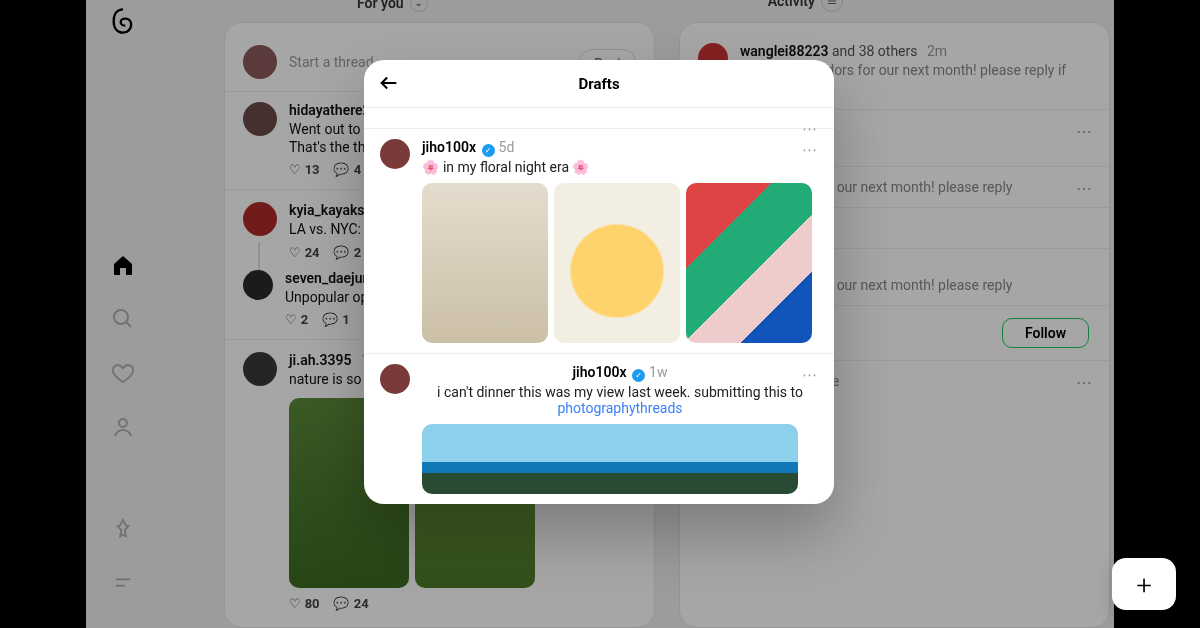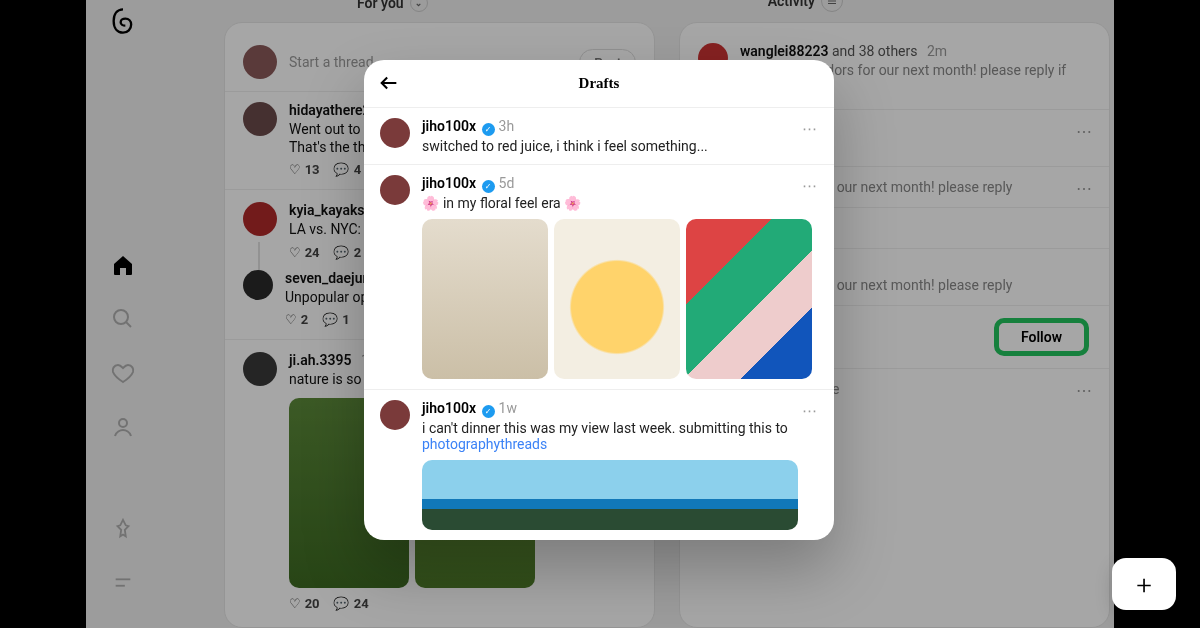--- a/index.html
+++ b/index.html
@@ -35,32 +35,32 @@
   .post .body .ts { color:#999; margin-left:6px;text-align:center;}
   .post .body .line { margin-top:2px; line-height:1.3;}
   .post .more { position:absolute; right:16px; top:10px; color:#999; font-size:16px; letter-spacing:1px;}
   .actions { display:flex; gap:14px; margin-top:6px; color:#444; font-size:13px; align-items:center;}
   .actions span{display:flex;align-items:center;gap:4px;}
   .thumbs { display:flex; gap:6px; margin-top:10px; }
   .thumb { width:120px; height:190px; background:linear-gradient(#5c8a3a,#3d6a22); border-radius:10px; }
   .sep { height:1px; background:#eee; margin:2px 0; }
   .vline { position:absolute; left:33px; top:50px; bottom:-10px; width:2px; background:#e0e0e0; }
 
-  .followbtn { border:5px solid #22c55e; border-radius:10px; padding:6px 22px; font-weight:600; font-size:14px; margin-left:auto; margin-right:20px;}
+  .followbtn { border:1px solid #22c55e; border-radius:10px; padding:6px 22px; font-weight:600; font-size:14px; margin-left:auto; margin-right:20px;}
 
   .hearts { color:#e11; font-size:16px; letter-spacing:-2px;}
 
   
   .dim { position:absolute; inset:0; background:rgba(0,0,0,0.35); z-index:5;}
   .modal { position:absolute; left:364px; top:60px; width:470px; border-radius:20px; background:#fff; z-index:6; overflow:hidden; box-shadow:0 30px 60px rgba(0,0,0,.25);}
   .mhead { display:flex; align-items:center; justify-content:center; height:48px; position:relative; border-bottom:1px solid #eee;}
   .mhead .back { position:absolute; left:14px; top:12px; }
-  .mhead .title { font-weight:700; font-size:15px;font-family:Liberation Serif, serif;}
+  .mhead .title { font-weight:700; font-size:15px;}
   .draft { padding:10px 16px; border-bottom:1px solid #eee; position:relative;}
-  .draft:last-child{border-bottom:none;}
+  .draft:last-child{border-bottom:none;text-align:center;}
   .draft .row { display:flex; gap:12px; }
   .draft .meta{font-size:14px;}
   .draft .name { font-weight:600; }
   .draft .ts { color:#999; margin-left:4px;}
   .draft .txt { font-size:14px; margin-top:2px; color:#222;}
   .draft .txt a{color:#3b82f6;text-decoration:none;}
   .draft .more { position:absolute; right:16px; top:12px; color:#999; font-size:15px;letter-spacing:1px;}
   .verify { display:inline-flex; width:13px;height:13px;background:#1d9bf0;border-radius:50%;align-items:center;justify-content:center;color:#fff;font-size:8px;vertical-align:-1px;margin-left:2px;}
   .imgs { display:flex; gap:6px; margin-top:8px; margin-left:42px;}
   .imgs .i { width:126px; height:160px; border-radius:10px; }
@@ -191,21 +191,21 @@
       <div class="av" style="background:#3a3a3a"></div>
       <div class="body">
         <span class="name">ji.ah.3395</span>
         <span class="ts">1m</span>
         <div class="line">nature is so cool</div>
         <div class="thumbs">
           <div class="thumb"></div>
             <div class="thumb" style="background:linear-gradient(#7aa84a,#4d7a28)"></div>
         </div>
         <div class="actions" style="margin-top:8px">
-          <span>♡ <b>20</b></span>
+          <span>♡ <b>80</b></span>
           <span>💬 <b>24</b></span>
         </div>
       </div>
       <div class="more">⋯</div>
     </div>
   </div>
 
   <div class="col">
     <div class="post">
       <div class="av sm" style="background:#c33"></div>
@@ -275,36 +275,29 @@
     <div class="back">
       <svg width="22" height="22" viewBox="0 0 24 24" fill="none" stroke="#000" stroke-width="2.2">
           <line x1="4" y1="12" x2="20" y2="12"></line>
           <polyline points="10 6 4 12 10 18"></polyline>
         </svg>
     </div>
     <div class="title">Drafts</div>
   </div>
 
   <div class="draft">
-    <div class="row">
-      <div class="av sm" style="background:#7a3a3a"></div>
-      <div>
-        <div class="meta"><span class="name">jiho100x</span> <span class="verify">✓</span><span class="ts">3h</span></div>
-        <div class="txt">switched to red juice, i think i feel something...</div>
-      </div>
-    </div>
     <div class="more">⋯</div>
   </div>
 
   <div class="draft">
     <div class="row">
       <div class="av sm" style="background:#7a3a3a"></div>
       <div>
         <div class="meta"><span class="name">jiho100x</span> <span class="verify">✓</span><span class="ts">5d</span></div>
-        <div class="txt">🌸 in my floral feel era 🌸</div>
+        <div class="txt">🌸 in my floral night era 🌸</div>
       </div>
     </div>
     <div class="imgs">
         <div class="i i1"></div>
         <div class="i i2"></div>
         <div class="i i3"></div>
       </div>
     <div class="more">⋯</div>
   </div>
 

